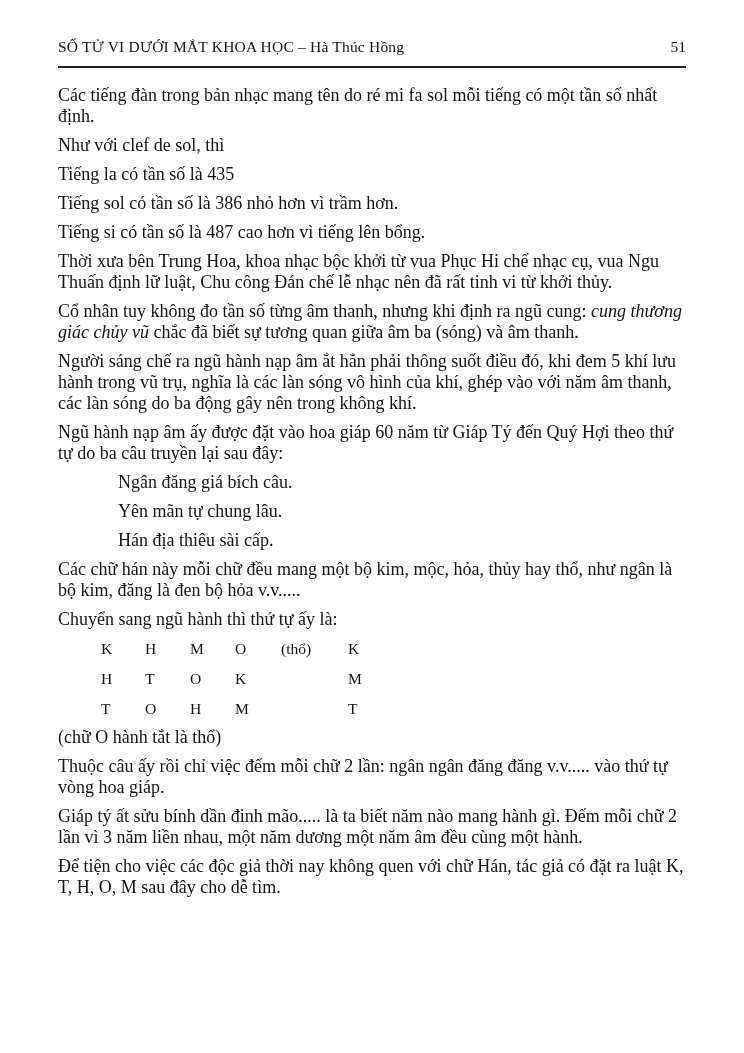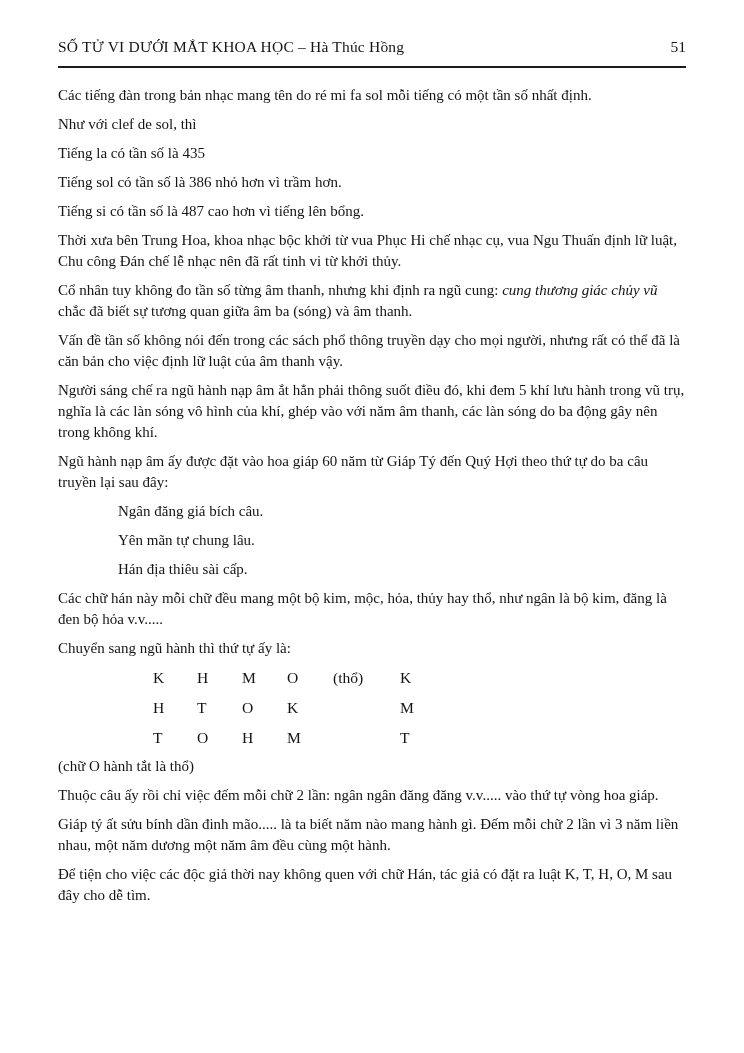--- a/index.html
+++ b/index.html
@@ -24,27 +24,27 @@
     align-items: flex-end;
     font-size: 15.5px;
     line-height: 21px;
     padding-bottom: 9px;
     border-bottom: 2px solid #1c1c1c;
   }
   .header .title { letter-spacing: 0.2px; }
   .doc-body { padding-top: 17px; }
   .doc-body p {
     margin: 0 0 8px 0;
-    font-size: 15px;
+    font-size: 18px;
     line-height: 21px;
   }
   .doc-body p.verse { margin-left: 60px; }
   .doc-body i { font-style: italic; }
   .letter-grid {
-    margin: 1px 0 8px 95px;
+    margin: 1px 0 8px 43px;
     font-size: 15.6px;
     line-height: 21px;
   }
   .letter-row { margin-bottom: 9px; white-space: nowrap; }
   .letter-row:last-child { margin-bottom: 0; }
   .letter-cell { display: inline-block; }
   .letter-cell.c0 { width: 44px; }
   .letter-cell.c1 { width: 45px; }
   .letter-cell.c2 { width: 45px; }
   .letter-cell.c3 { width: 46px; }
@@ -61,21 +61,20 @@
       <span class="pagenum">51</span>
     </div>
     <div class="doc-body">
         <p class="para"><span>Các tiếng đàn trong bản nhạc mang tên do ré mi fa sol mỗi tiếng có một tần số nhất định.</span></p>
         <p class="para"><span>Như với clef de sol, thì</span></p>
         <p class="para"><span>Tiếng la có tần số là 435</span></p>
         <p class="para"><span>Tiếng sol có tần số là 386 nhỏ hơn vì trầm hơn.</span></p>
         <p class="para"><span>Tiếng si có tần số là 487 cao hơn vì tiếng lên bổng.</span></p>
         <p class="para"><span>Thời xưa bên Trung Hoa, khoa nhạc bộc khởi từ vua Phục Hi chế nhạc cụ, vua Ngu Thuấn định lữ luật, Chu công Đán chế lễ nhạc nên đã rất tinh vi từ khởi thủy.</span></p>
         <p class="para"><span>Cổ nhân tuy không đo tần số từng âm thanh, nhưng khi định ra ngũ cung: </span><i>cung thương giác chủy vũ</i><span> chắc đã biết sự tương quan giữa âm ba (sóng) và âm thanh.</span></p>
-        <p class="para"><span>Vấn đề tần số không nói đến trong các sách phổ thông truyền dạy cho mọi người, nhưng rất có thể đã là căn bản cho việc định lữ luật của âm thanh vậy.</span></p>
         <p class="para"><span>Người sáng chế ra ngũ hành nạp âm ắt hẳn phải thông suốt điều đó, khi đem 5 khí lưu hành trong vũ trụ, nghĩa là các làn sóng vô hình của khí, ghép vào với năm âm thanh, các làn sóng do ba động gây nên trong không khí.</span></p>
         <p class="para"><span>Ngũ hành nạp âm ấy được đặt vào hoa giáp 60 năm từ Giáp Tý đến Quý Hợi theo thứ tự do ba câu truyền lại sau đây:</span></p>
         <p class="verse"><span>Ngân đăng giá bích câu.</span></p>
         <p class="verse"><span>Yên mãn tự chung lâu.</span></p>
         <p class="verse"><span>Hán địa thiêu sài cấp.</span></p>
         <p class="para"><span>Các chữ hán này mỗi chữ đều mang một bộ kim, mộc, hỏa, thủy hay thổ, như ngân là bộ kim, đăng là đen bộ hỏa v.v.....</span></p>
         <p class="para"><span>Chuyển sang ngũ hành thì thứ tự ấy là:</span></p>
         <div class="letter-grid">
           <div class="letter-row"><span class="letter-cell c0">K</span><span class="letter-cell c1">H</span><span class="letter-cell c2">M</span><span class="letter-cell c3">O</span><span class="letter-cell c4">(thổ)</span><span class="letter-cell c5">K</span></div>
           <div class="letter-row"><span class="letter-cell c0">H</span><span class="letter-cell c1">T</span><span class="letter-cell c2">O</span><span class="letter-cell c3">K</span><span class="letter-cell c4"></span><span class="letter-cell c5">M</span></div>

